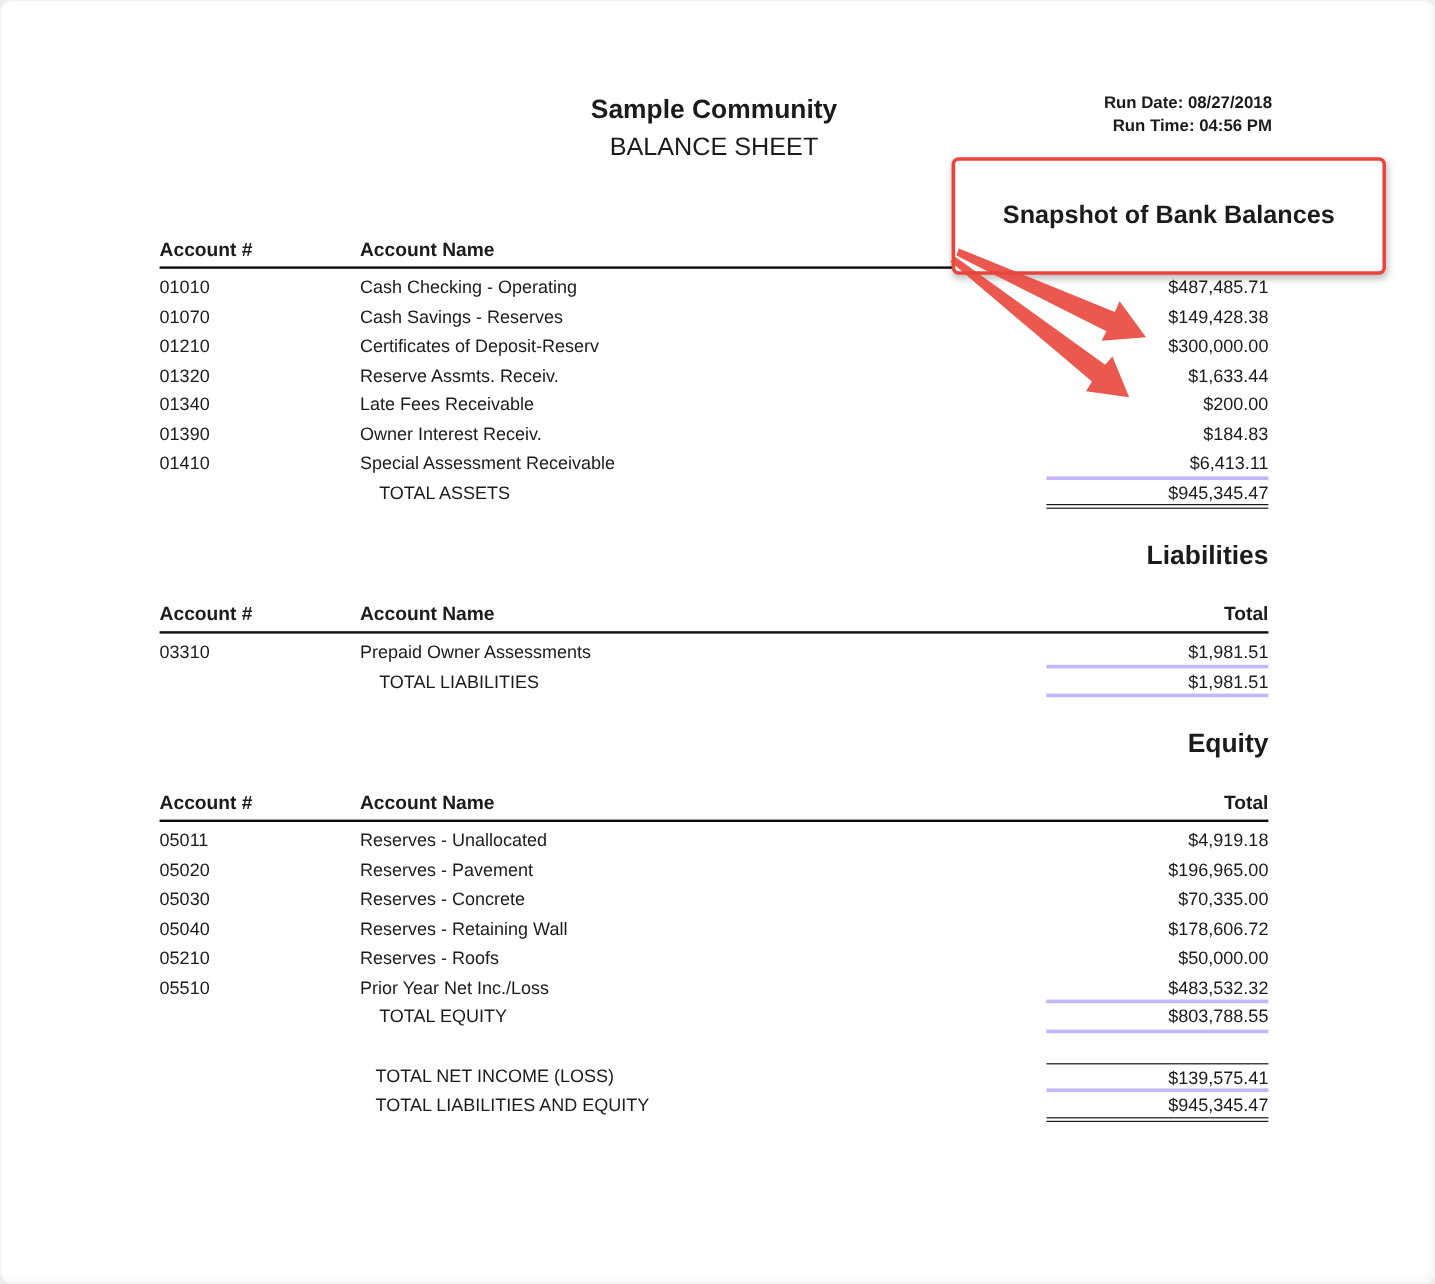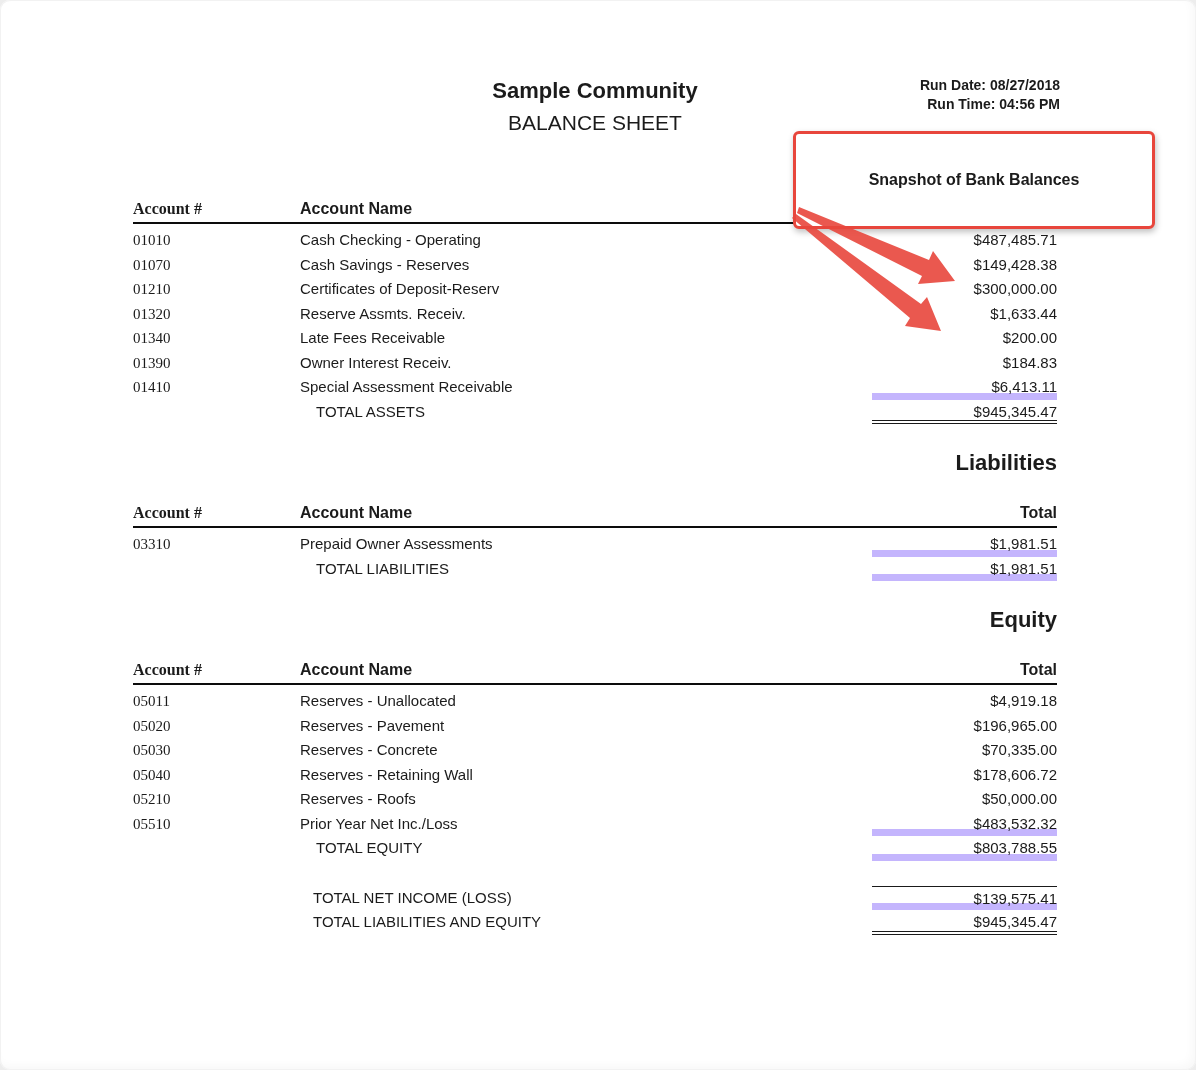--- a/index.html
+++ b/index.html
@@ -16,37 +16,37 @@
   .sheet { position:absolute; left:133px; top:0; width:924px; }
   .doc-header { margin-top:78px; text-align:center; }
   .community { font-size:22px; font-weight:bold; margin:0 0 7px 0; }
   .report-title { font-size:21px; margin:0 0 11px 0; }
   .as-of { font-size:21px; margin:0 0 11px 0; }
   .section-heading { font-size:22px; font-weight:bold; text-align:right; margin:26px 0 28px 0; }
   .section-heading.first { margin-top:0; }
   
   .thead { display:flex; font-size:16px; font-weight:bold; padding-bottom:4px;
     border-bottom:2.5px solid #0c0c0c; margin-bottom:4px; }
-  .col-account { width:130px;font-family:Liberation Serif, serif; }
+  .col-account { width:130px; }
   .col-name { flex:1;margin-left:37px; }
   .col-total { width:185px; text-align:right; }
   .row { display:flex; height:24.5px; line-height:24.5px; font-size:15px; }
   .total-label { padding-left:16px; }
-  .rule-single { border-bottom:7px solid #c4b5fd; }
+  .rule-single { border-bottom:3px solid #c4b5fd; }
   .rule-double { border-bottom:4px double #1a1a1a; }
   .rule-top { border-top:1px solid #1a1a1a; }
   .summary { margin-top:25px; }
   .summary .total-label { padding-left:13px; }
   
   .callout {
     position:absolute; left:793px; top:131px; width:356px; height:92px;
     background:#ffffff; border:3px solid #e8463c; border-radius:6px;
     box-shadow:1px 3px 6px rgba(0,0,0,0.25);
     display:flex; align-items:center; justify-content:center;
-    font-size:16px; font-weight:bold; text-align:center;
+    font-size:21px; font-weight:bold; text-align:center;
   }
   .arrows { position:absolute; left:0; top:0; width:1196px; height:1070px; pointer-events:none; }
 </style>
 </head>
 <body>
 
 <div class="page">
 
   <div class="run-info">
     <div>Run Date: 08/27/2018</div>

